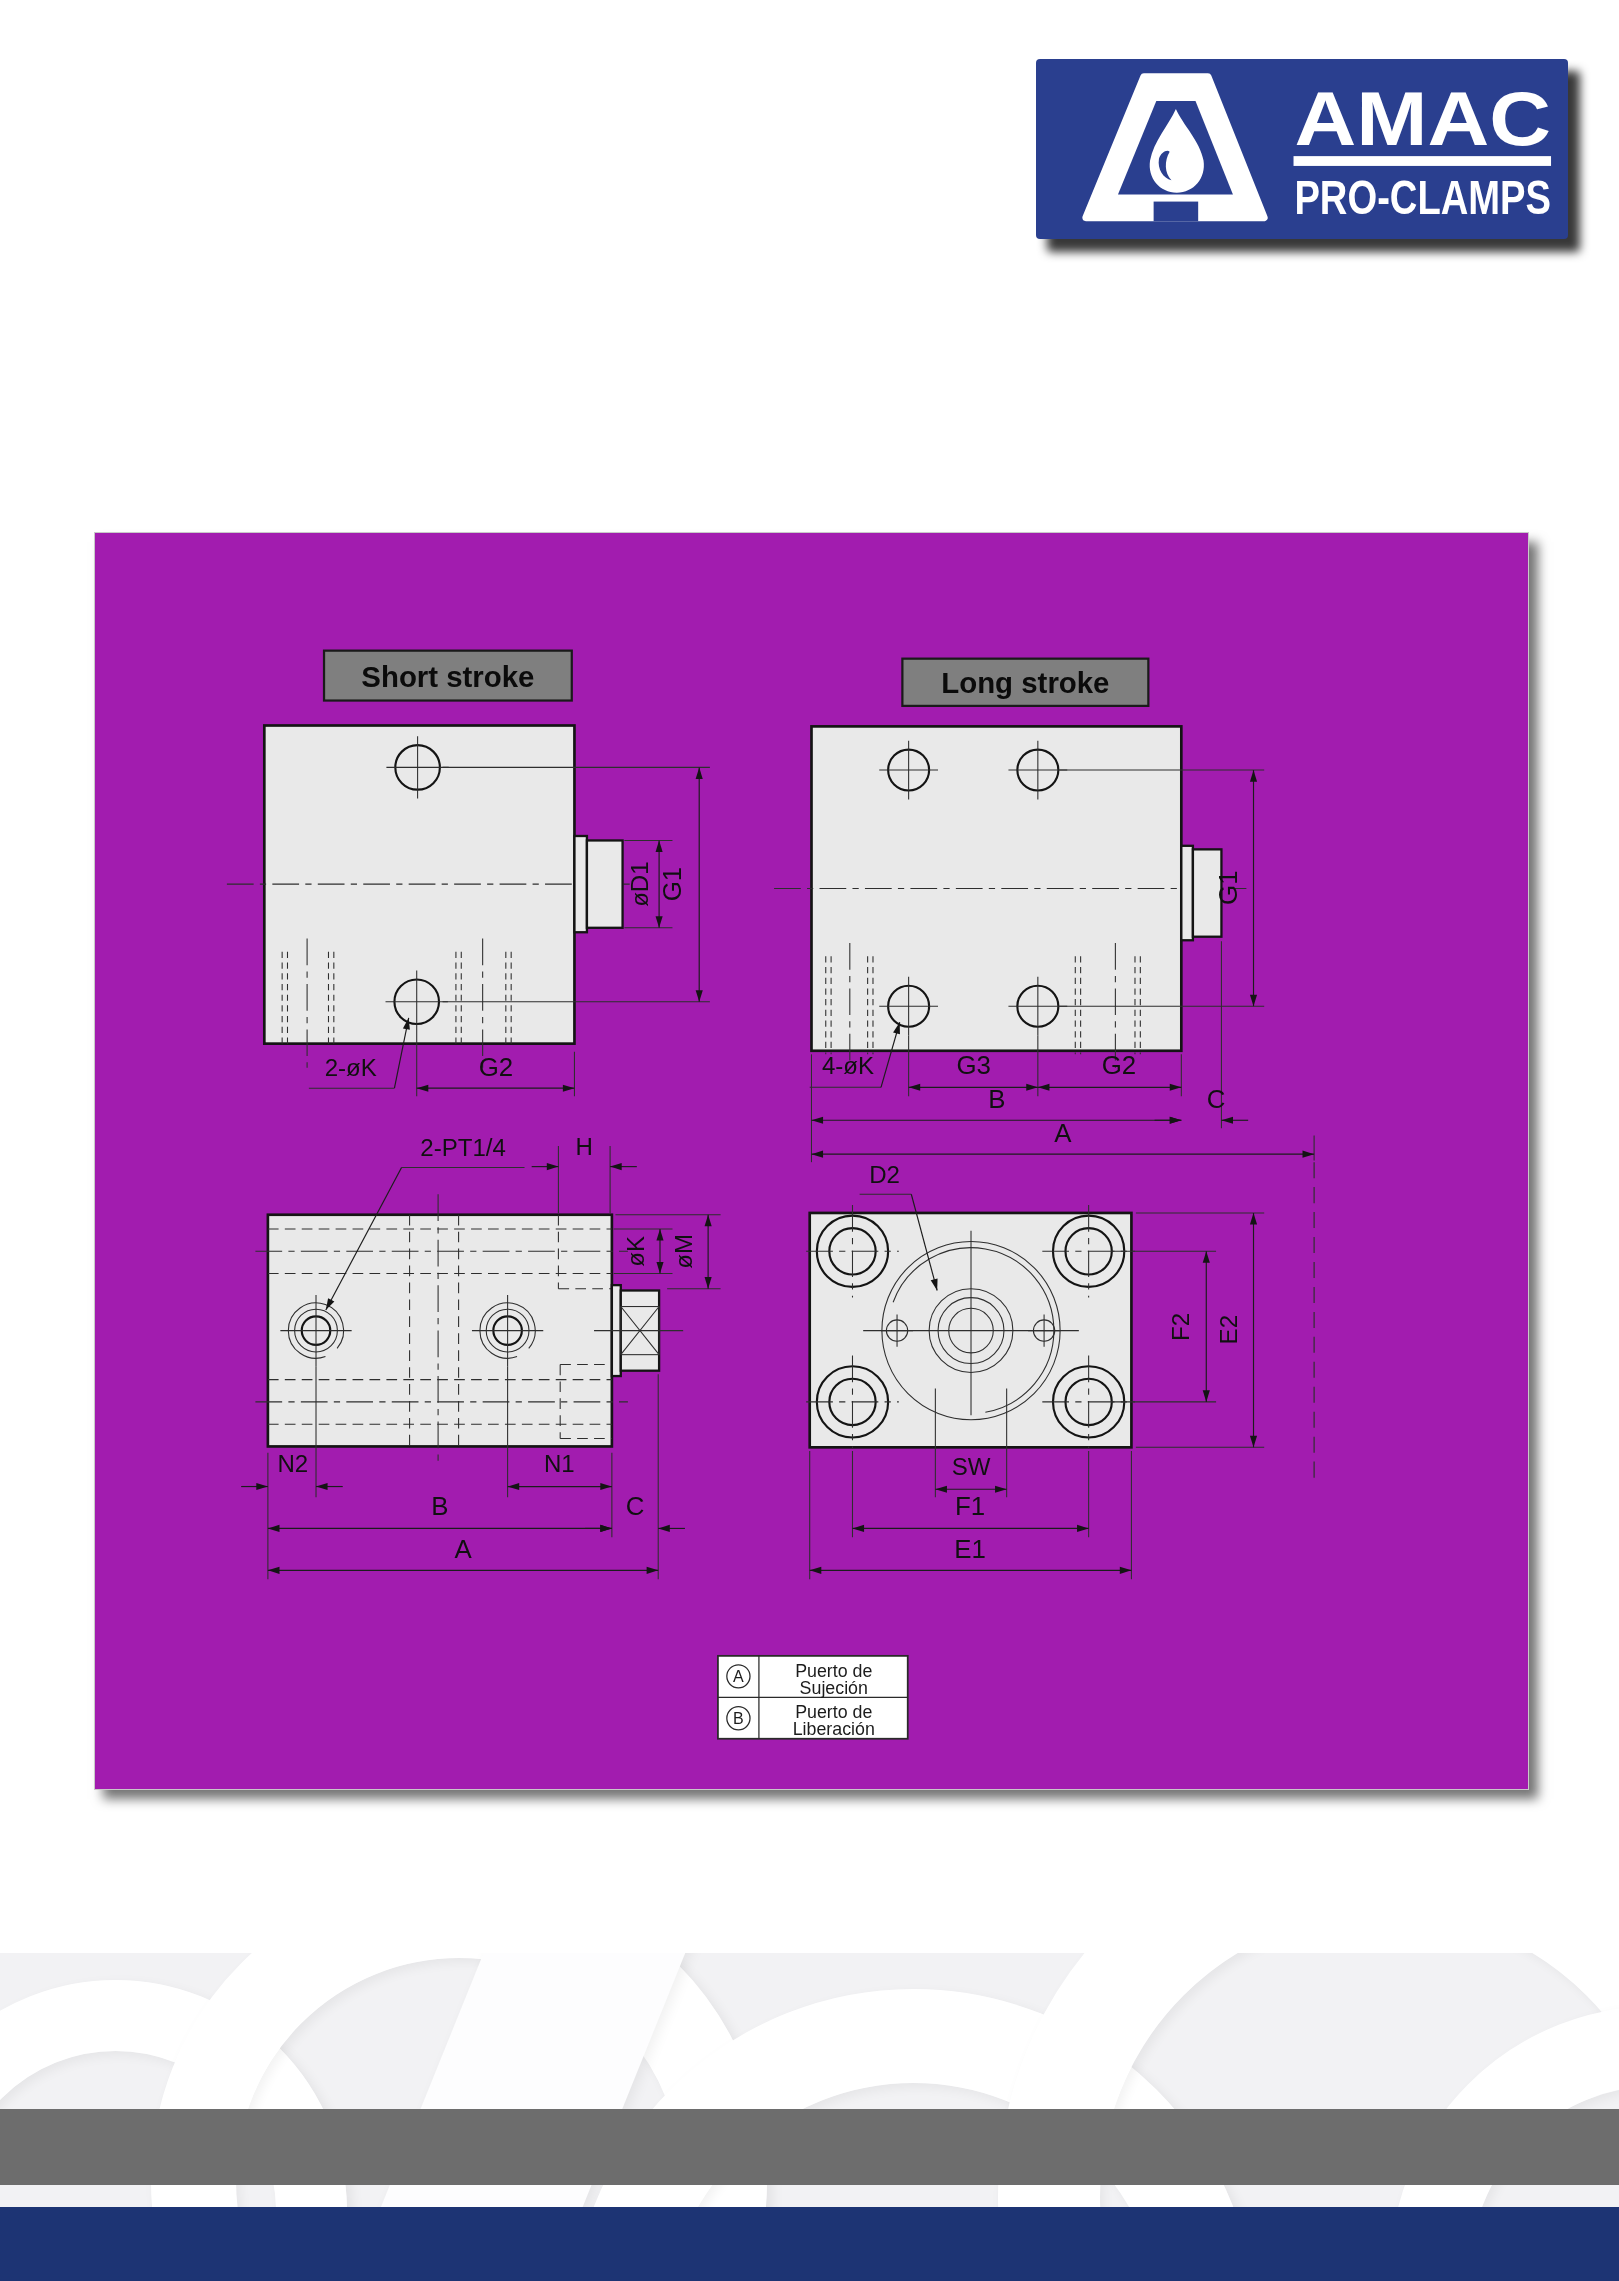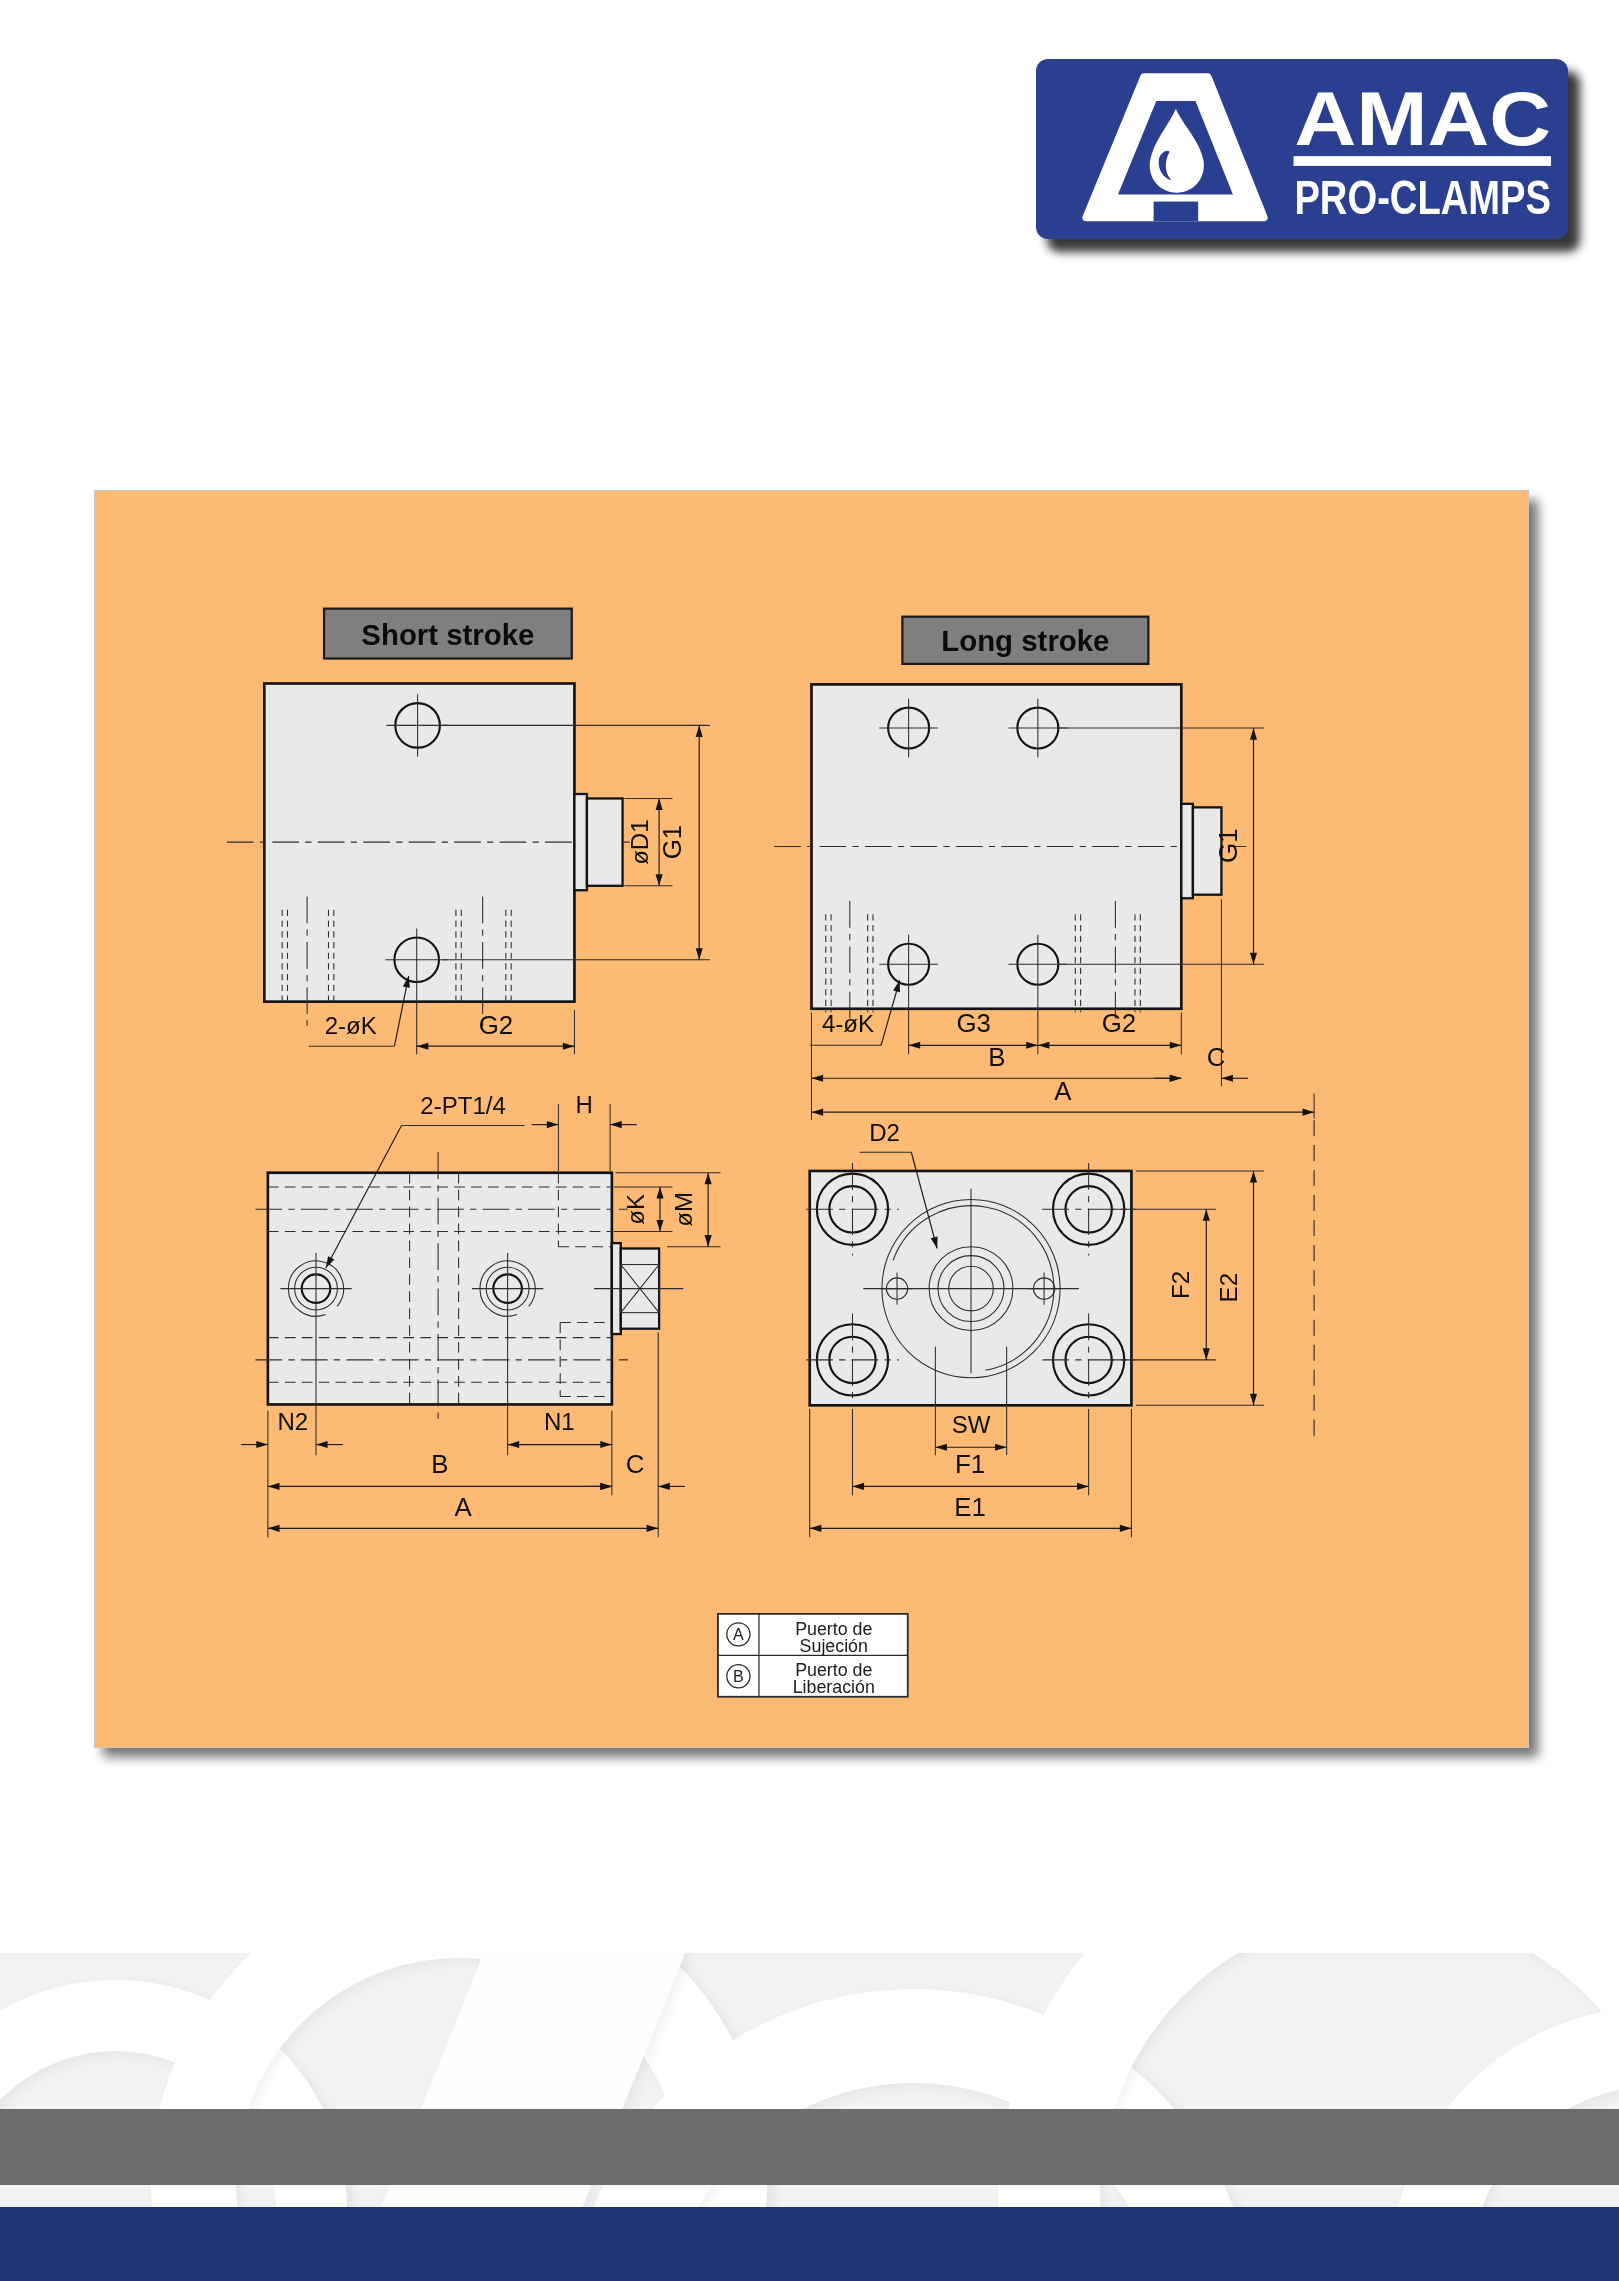--- a/index.html
+++ b/index.html
@@ -1,23 +1,23 @@
 <!DOCTYPE html>
 <html style="font-size:14.3px"><head>
 <meta charset="utf-8">
 <style>
   html,body{margin:0;padding:0;}
   .page{position:relative;width:1619px;height:2281px;background:#ffffff;overflow:hidden;
         font-family:"Liberation Sans",sans-serif;}
   
   .logo{position:absolute;left:1036px;top:59px;width:532px;height:180px;background:#2a3f8f;
-        border-radius:12px;box-shadow:11.6px 12.5px 9.8px rgba(0,0,0,0.78);}
+        border-radius:4px;box-shadow:11.6px 12.5px 9.8px rgba(0,0,0,0.78);}
   .logo svg{position:absolute;inset:0;}
   
-  .panel{position:absolute;left:94px;top:490px;width:1433px;height:1256px;background:#fdba74;
+  .panel{position:absolute;left:94px;top:532px;width:1433px;height:1256px;background:#a21caf;
          border:0.9px solid #c9c9c9;box-shadow:9px 9.8px 10.7px rgba(0,0,0,0.55);}
   .panel svg{position:absolute;inset:0;}
   
   .part{fill:#e9e9e9;stroke:#141414;stroke-width:3;}
   .part-med{fill:#e9e9e9;stroke:#141414;stroke-width:2.6;}
   .bold-circ{fill:none;stroke:#141414;stroke-width:2.4;}
   .thin{fill:none;stroke:#2e2e2e;stroke-width:1.2;}
   .dim{fill:none;stroke:#1c1c1c;stroke-width:1.3;}
   .cl{fill:none;stroke:#2e2e2e;stroke-width:1.2;stroke-dasharray:30 7 7 7;}
   .hid{fill:none;stroke:#2e2e2e;stroke-width:1.2;stroke-dasharray:12 7;}

